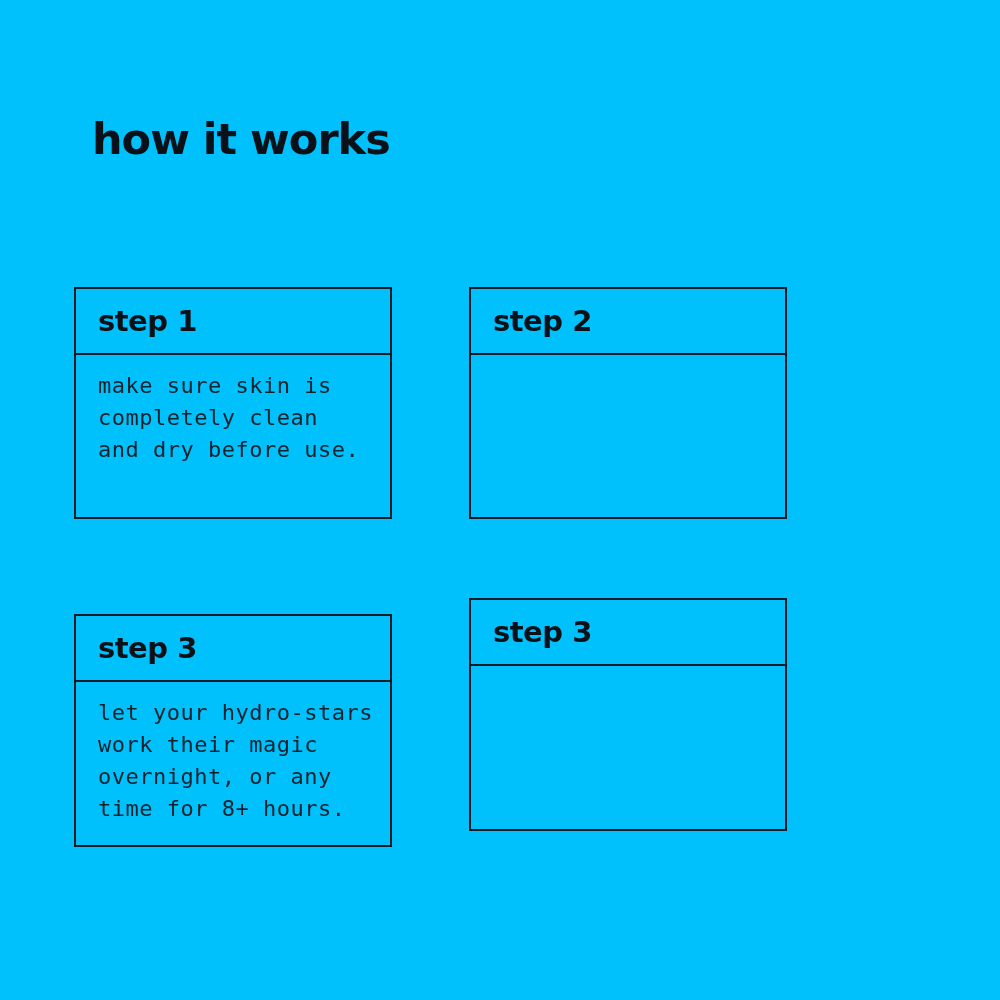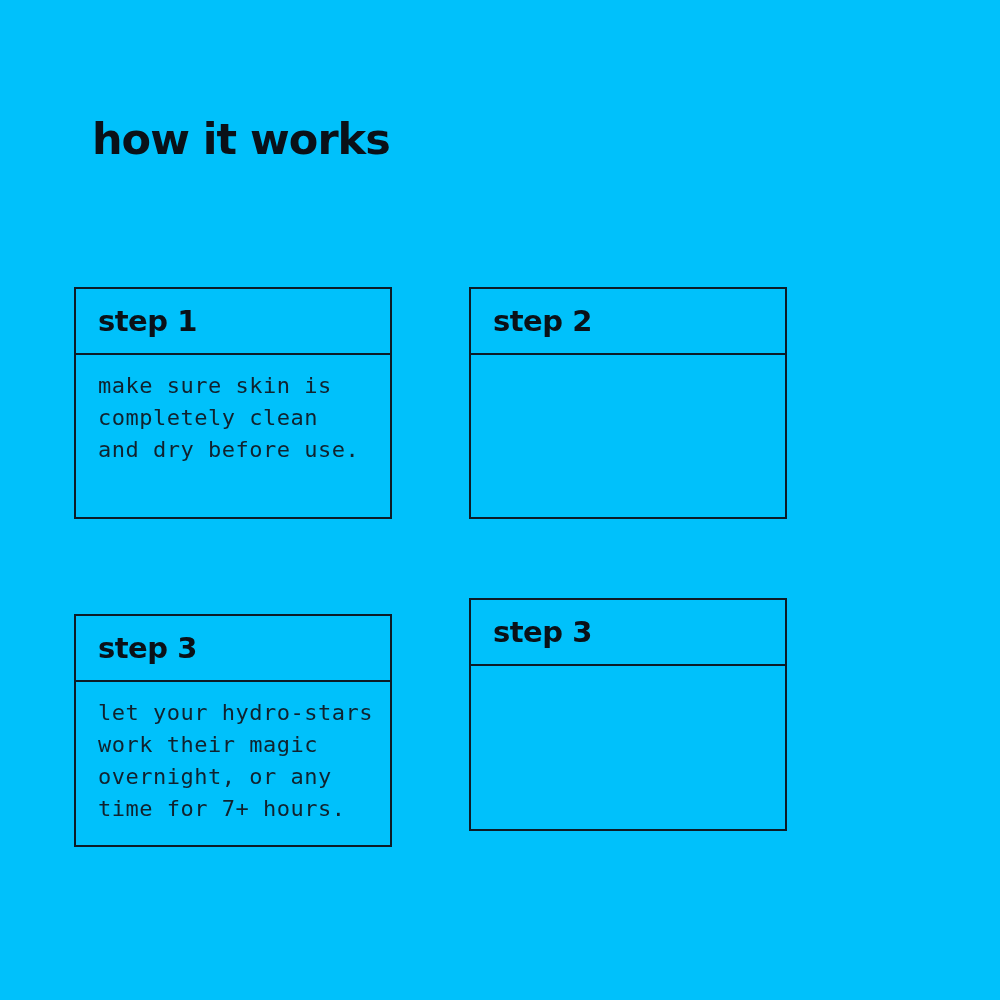--- a/index.html
+++ b/index.html
@@ -87,21 +87,21 @@
     </div>
   </div>
 
   <div class="card pos-3">
     <div class="card-header">
       <span class="step-label">step 3</span>
     </div>
     <div class="card-body">let your hydro-stars
 work their magic
 overnight, or any
-time for 7+ hours.</div>
+time for 8+ hours.</div>
   </div>
 
   <div class="card pos-4">
     <div class="card-header">
       <span class="step-label">step 3</span>
     </div>
   </div>
 
 </div>
 

